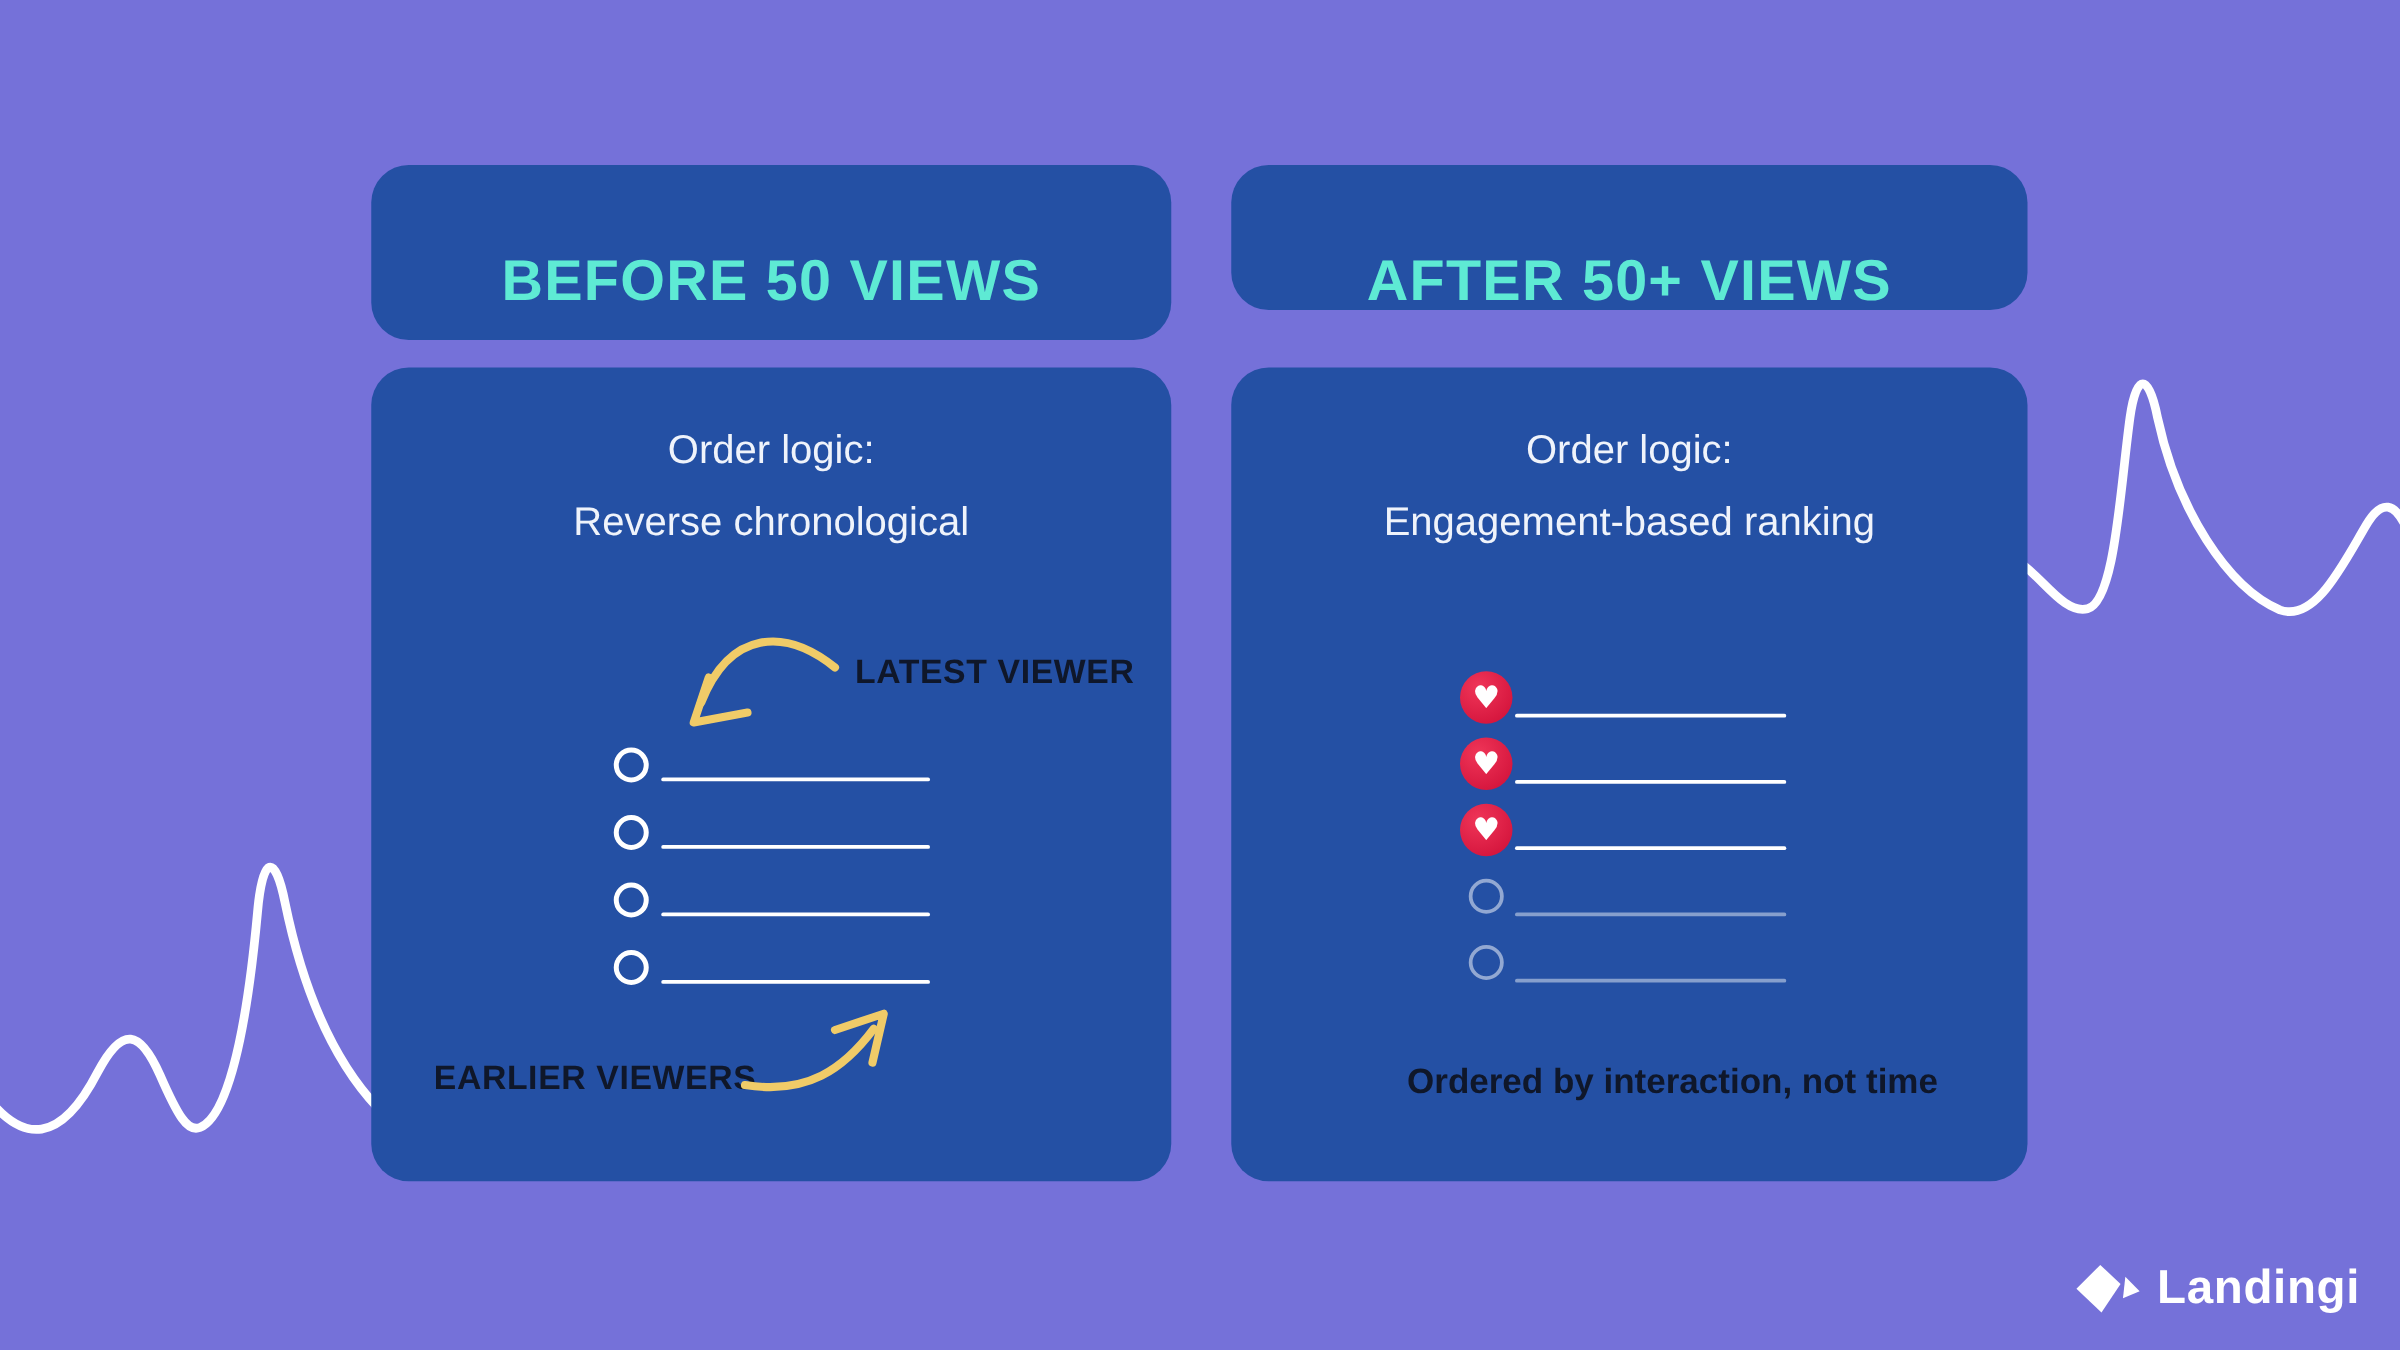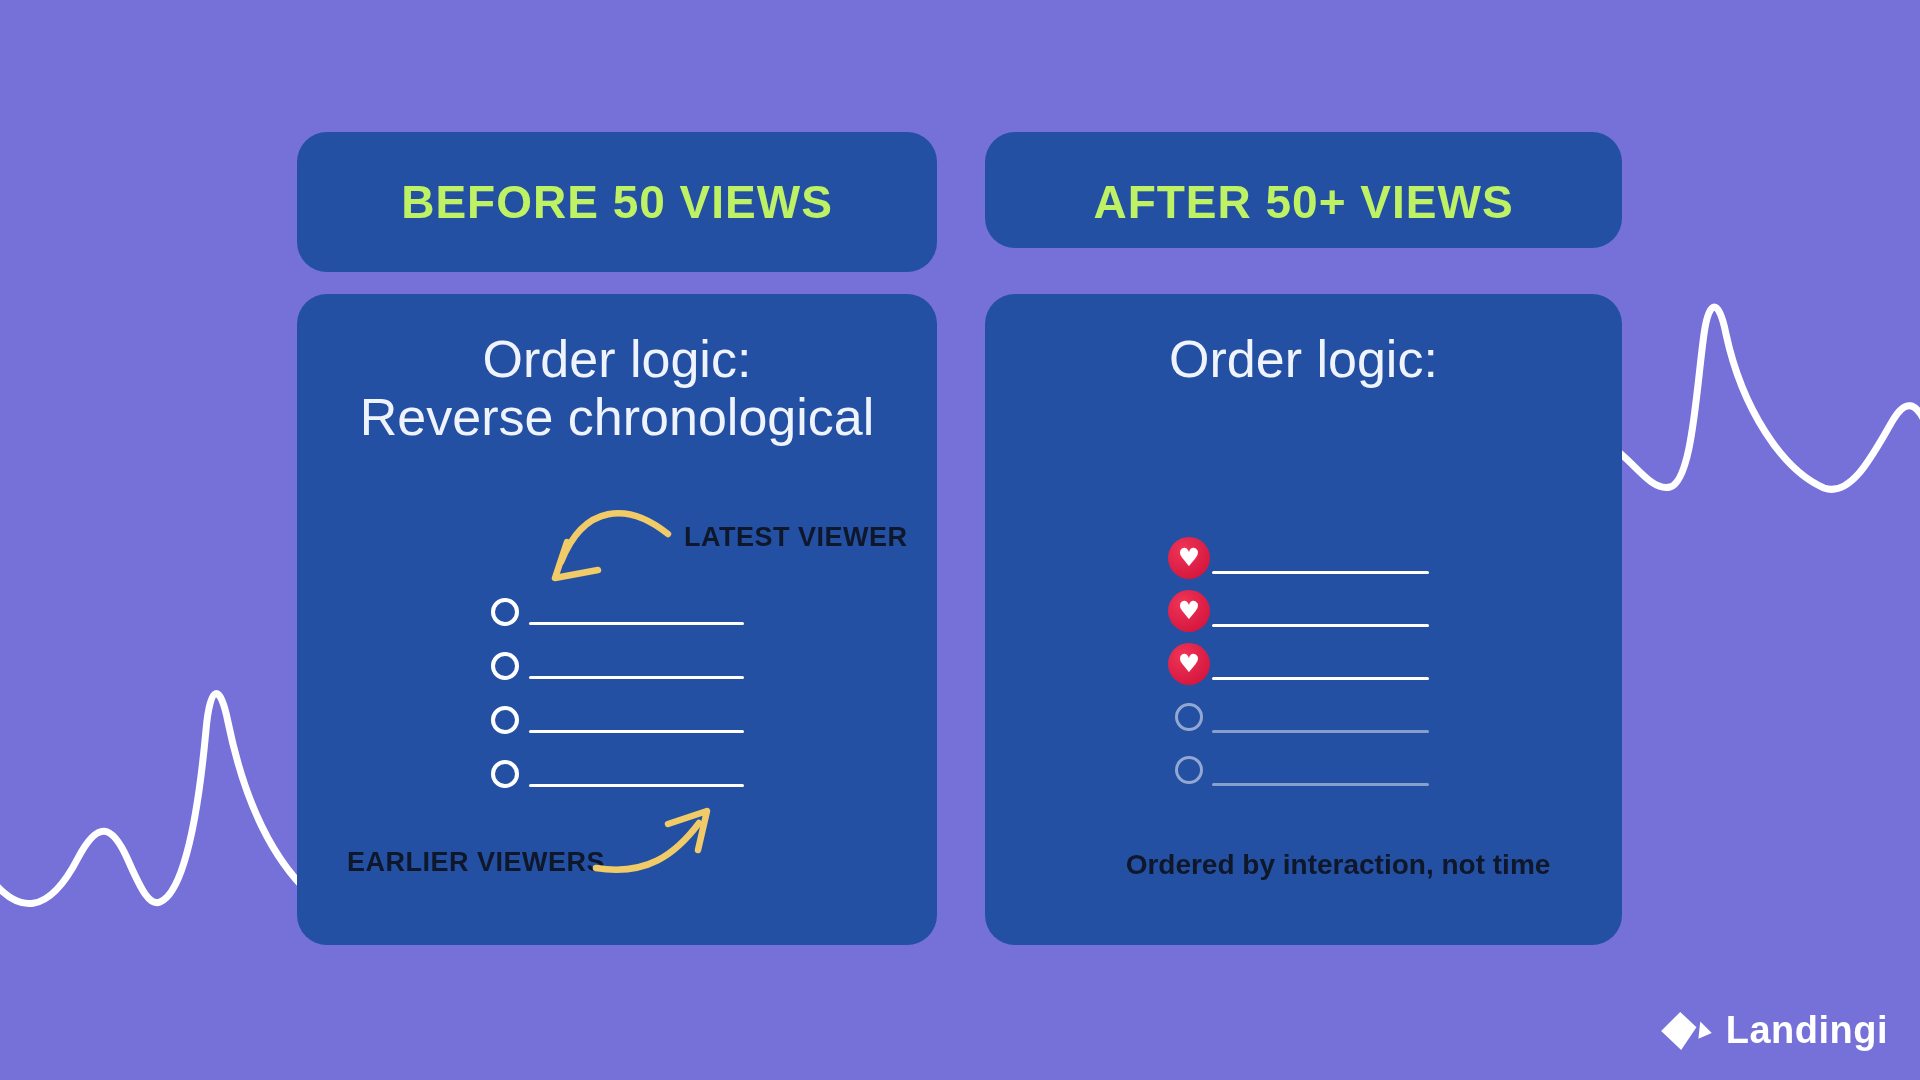--- a/index.html
+++ b/index.html
@@ -16,26 +16,26 @@
 
   
   .card{position:absolute;background:#2450A4;border-radius:30px;z-index:1;}
   #left-header {left:297px;top:132px;width:640px;height:140px;}
   #right-header{left:985px;top:132px;width:637px;height:116px;}
   #left-body   {left:297px;top:294px;width:640px;height:651px;}
   #right-body  {left:985px;top:294px;width:637px;height:651px;}
 
   .header-text{
     width:100%;height:140px;line-height:140px;text-align:center;
-    color:#bef264;font-size:46px;font-weight:700;letter-spacing:1px;
+    color:#5eead4;font-size:46px;font-weight:700;letter-spacing:1px;margin-top:22px;
   }
 
   .order-logic{
     position:absolute;left:0;top:36px;width:100%;
-    text-align:center;color:#EFF3FB;font-size:52px;line-height:58px;font-weight:400;
+    text-align:center;color:#EFF3FB;font-size:32px;line-height:58px;font-weight:400;
   }
 
   
   .vlist{position:absolute;display:flex;flex-direction:column;z-index:2;}
   #left-list {left:491px;top:598px;gap:26px;}
   #right-list{left:1168px;top:537px;gap:11px;}
   .vrow{display:flex;align-items:flex-end;}
   #left-list  .vrow{gap:10px;}
   #right-list .vrow{gap:2px;}
   .iconbox{display:flex;align-items:center;justify-content:center;}
@@ -83,20 +83,21 @@
 
   <section class="card" id="left-body">
     <div class="order-logic">
       <div>Order logic:</div>
       <div>Reverse chronological</div>
     </div>
   </section>
   <section class="card" id="right-body">
     <div class="order-logic">
       <div>Order logic:</div>
+      <div>Engagement-based ranking</div>
     </div>
   </section>
 
   <div class="vlist" id="left-list">
       <div class="vrow">
         <span class="iconbox">
           <span class="ring"></span>
         </span>
         <span class="vline"></span>
       </div>

